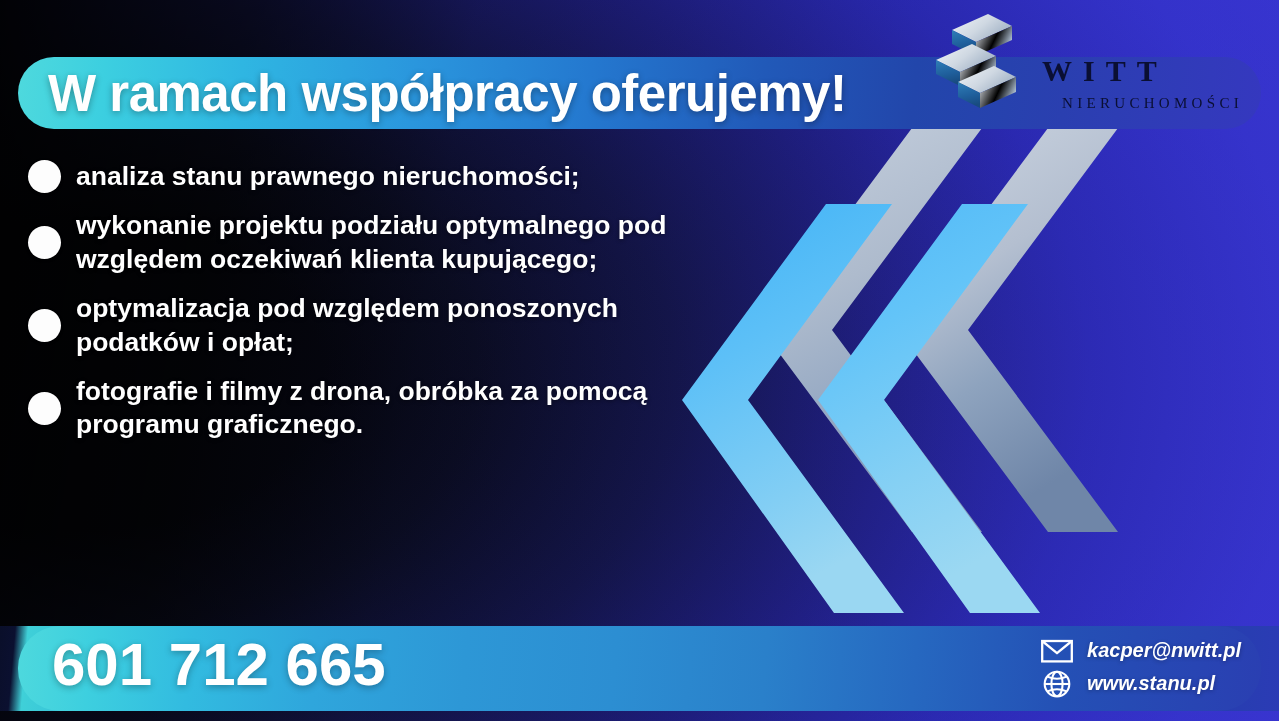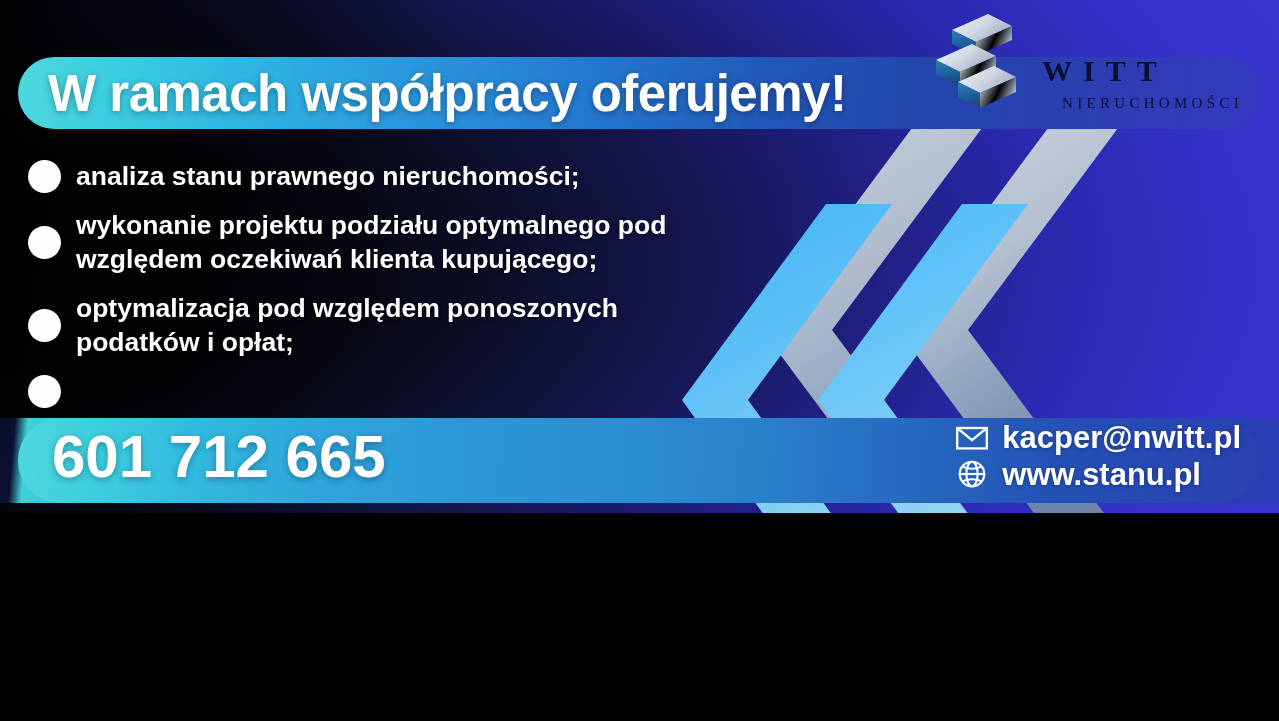--- a/index.html
+++ b/index.html
@@ -1,20 +1,20 @@
 <!DOCTYPE html>
 <html><head>
 <meta charset="utf-8">
 <style>
   html,body{margin:0;padding:0;background:#000;}
   body{font-family:"Liberation Sans",sans-serif;}
 
   #poster{
     position:relative;
-    width:1279px;height:513px;
+    width:1279px;height:721px;
     overflow:hidden;
     background:
       radial-gradient(120% 135% at 6% 52%, #05060c 0%, #05060c 16%, #0a0c1c 26%, #121440 39%, #1c1c72 52%, #2727a8 66%, #3232c6 80%, #3a36d4 100%);
   }
   
   #poster:before{
     content:"";position:absolute;inset:0;
     background:linear-gradient(100deg, rgba(0,0,0,0.92) 0%, rgba(0,0,0,0.55) 18%, rgba(10,10,48,0.18) 34%, rgba(44,40,190,0.12) 60%, rgba(58,52,214,0.30) 86%, rgba(62,54,214,0.38) 100%);
     pointer-events:none;z-index:1;
   }
@@ -82,22 +82,23 @@
     color:#fff;font-size:60px;font-weight:700;letter-spacing:0px;
     text-shadow:0 2px 7px rgba(0,0,0,0.30);
   }
   .contacts{
     position:absolute;right:38px;bottom:22px;z-index:8;
     display:flex;flex-direction:column;gap:3px;
   }
   .contact-row{display:flex;align-items:center;}
   .contact-icon{width:34px;height:30px;flex:none;margin-right:13px;}
   .contact-text{
-    color:#fff;font-size:31px;font-weight:700;line-height:1.08;
+    color:#fff;font-size:20px;font-weight:700;line-height:1.08;
     text-shadow:0 1px 4px rgba(0,0,0,0.30);
+    font-style:italic;
   }
 </style>
 </head>
 <body>
 
 <div id="poster">
 
   <svg class="chev-layer" viewBox="0 0 1279 721">
     <defs>
       <linearGradient id="gSilverA" x1="0" y1="0" x2="0.35" y2="1">
@@ -198,20 +199,21 @@
       <span class="bullet-text">wykonanie projektu podziału optymalnego pod<br>względem oczekiwań klienta kupującego;</span>
     </div>
 
     <div class="bullet">
       <span class="dot"></span>
       <span class="bullet-text">optymalizacja pod względem ponoszonych<br>podatków i opłat;</span>
     </div>
 
     <div class="bullet">
       <span class="dot"></span>
+      <span class="bullet-text">fotografie i filmy z drona, obróbka za pomocą<br>programu graficznego.</span>
     </div>
 
   </div>
 
   <div class="footer-bar"></div>
   <div class="footer-pill-left"></div>
 
   <div class="phone">601 712 665</div>
 
   <div class="contacts">

